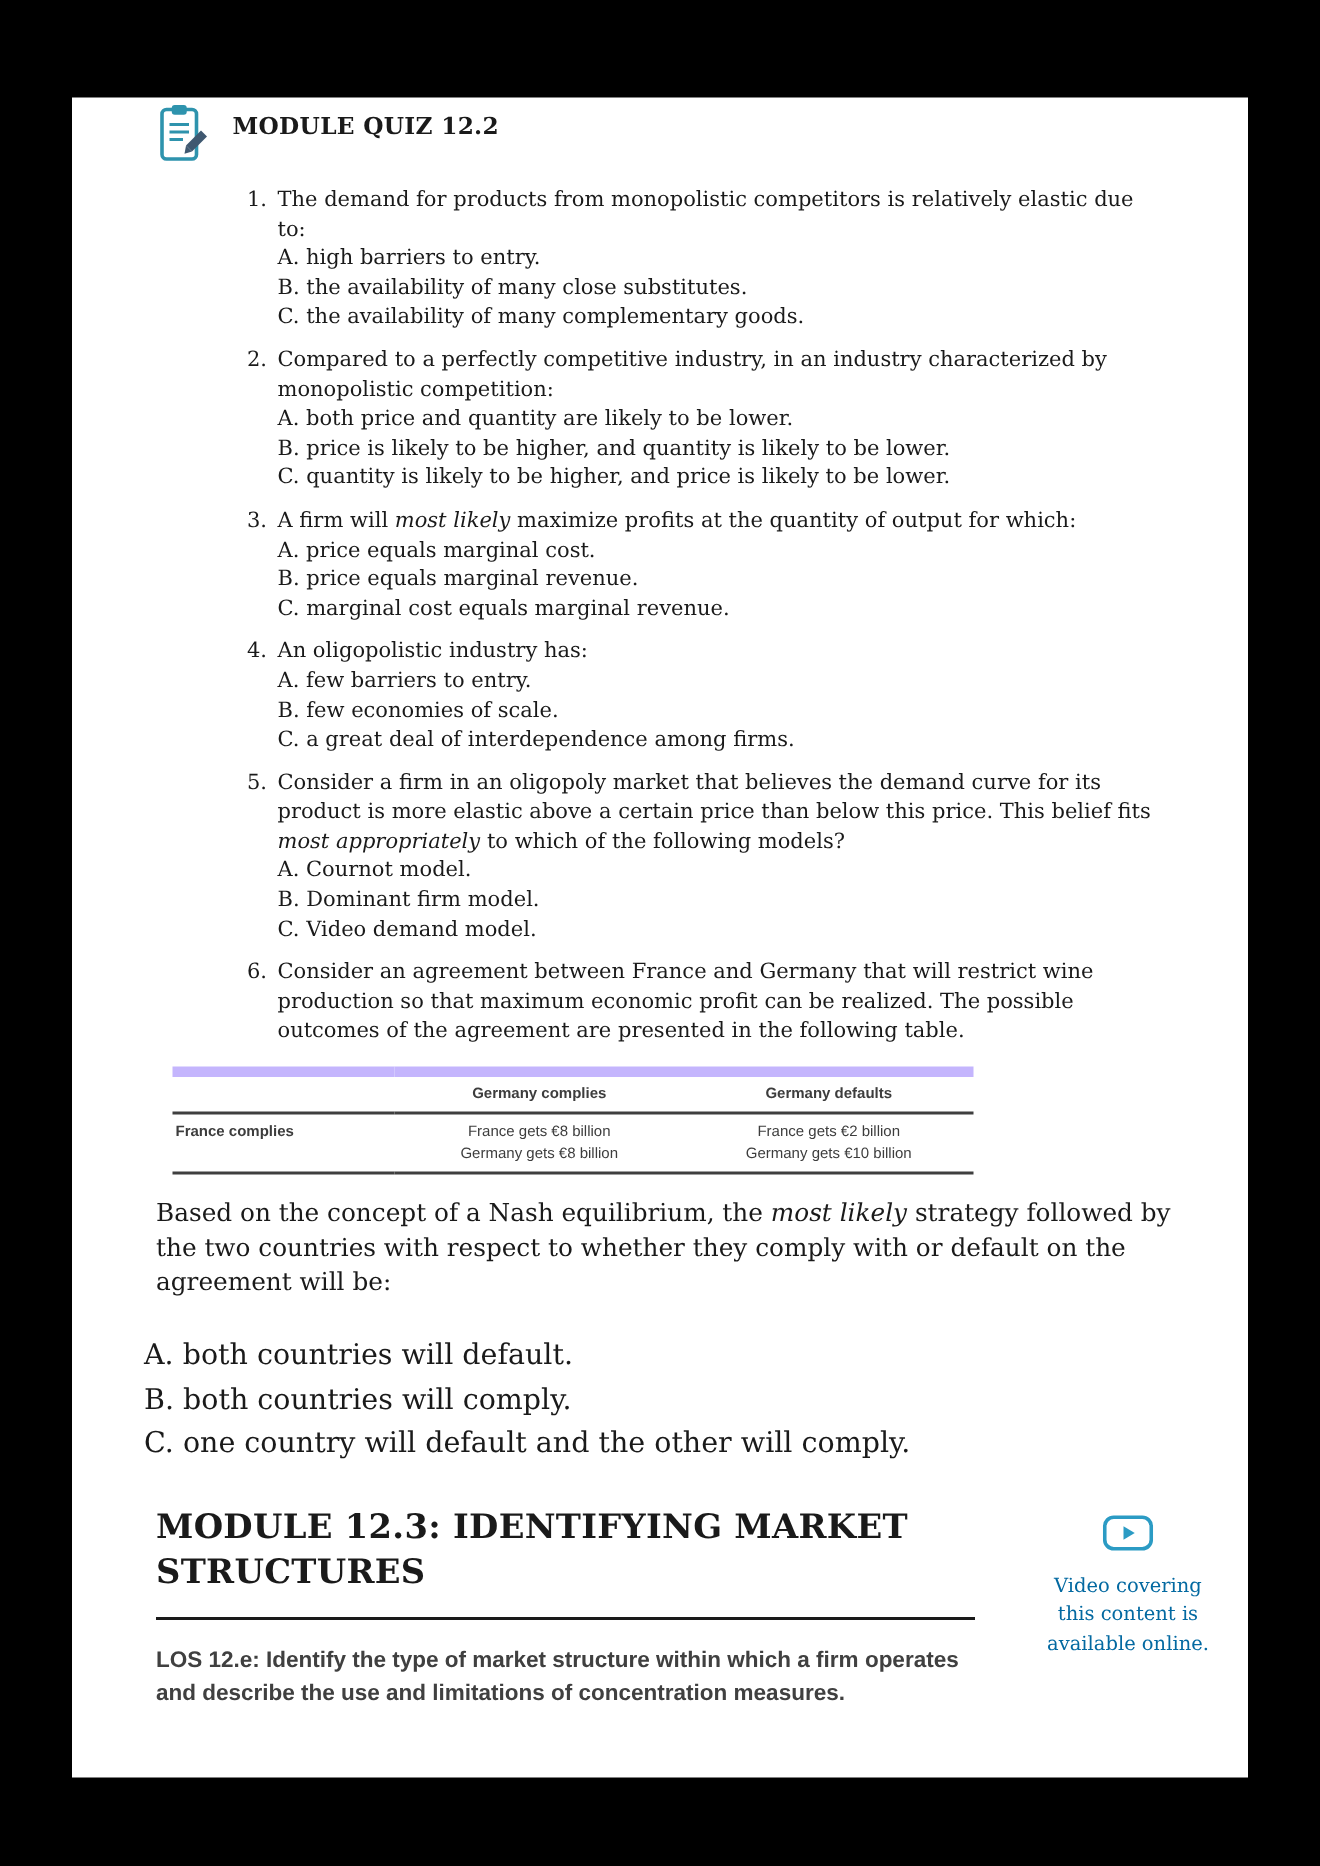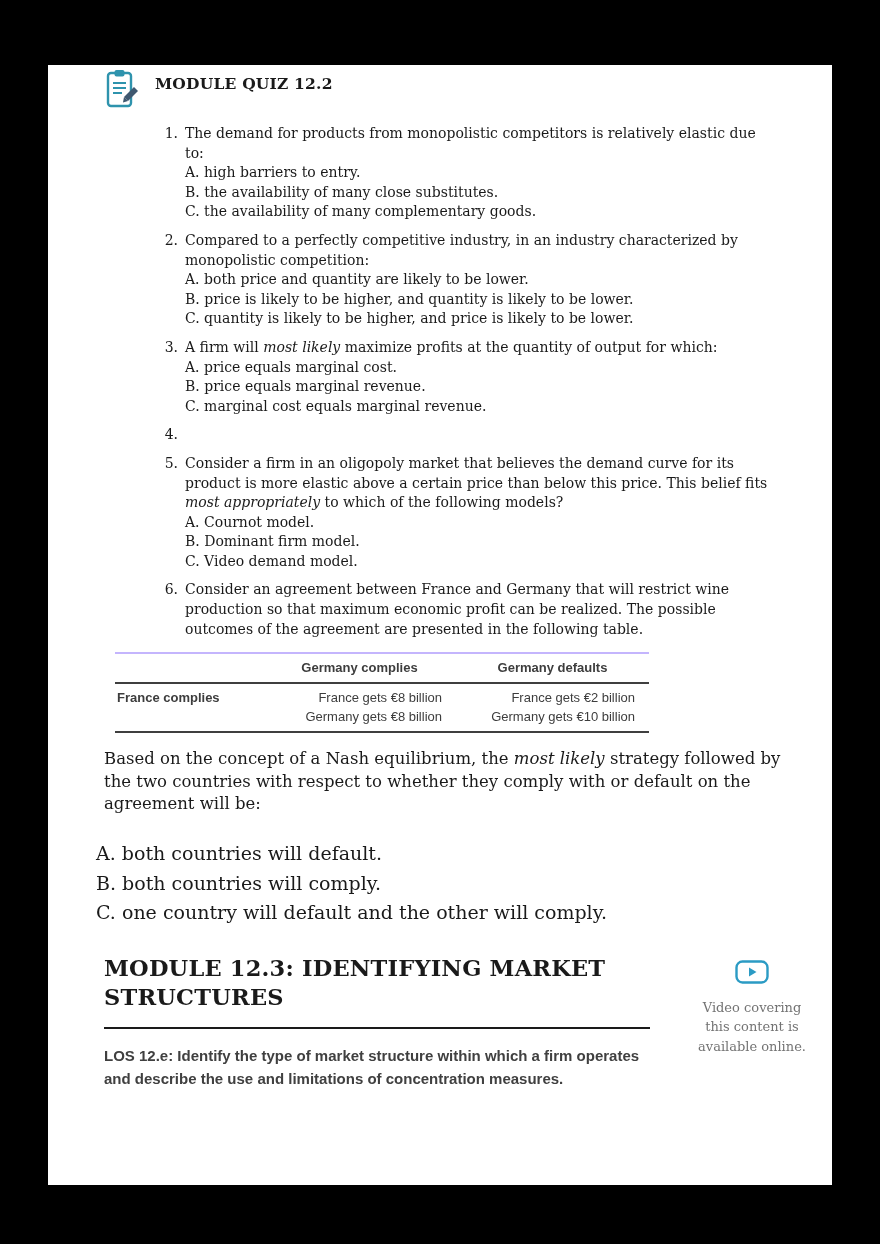--- a/index.html
+++ b/index.html
@@ -19,48 +19,48 @@
   
   .questions{margin:12px 0 0 110px;}
   .question{display:flex;margin-bottom:9px;font-size:14px;line-height:1.4;}
   .qnum{flex:none;width:20px;text-align:right;margin-right:7px;}
   .qbody{max-width:585px;}
   .stem{}
   .choice{}
   
   .payoff{
     border-collapse:collapse;margin:13px 0 8px 67px;
-    font-family:"Liberation Sans", sans-serif;font-size:13px;line-height:1.5;
-    color:#3d3d3d;border-top:2px solid #c4b5fd;border-bottom:2px solid #3f3f3f;
+    font-family:"Liberation Sans", sans-serif;font-size:10px;line-height:1.5;
+    color:#3d3d3d;border-top:7px solid #c4b5fd;border-bottom:2px solid #3f3f3f;
   }
   .payoff thead tr{border-bottom:2px solid #3f3f3f;}
   .payoff th{font-weight:700;padding:4px 10px;text-align:center;}
   .payoff th.corner{width:128px;}
   .payoff th.rowlabel{text-align:left;vertical-align:top;padding:4px 8px 4px 2px;white-space:nowrap;}
   .payoff tbody tr + tr{border-top:1px solid #9b9b9b;}
-  .payoff td{padding:4px 14px;text-align:right;vertical-align:top;min-width:165px;}
+  .payoff td{padding:4px 14px;text-align:center;vertical-align:top;min-width:165px;}
   
   .nash-prompt{margin:15px 0 0 56px;width:695px;font-size:16.5px;line-height:1.38;}
   .final-choices{margin:23px 0 0 48px;font-size:19px;line-height:1.5;}
   .final-choice{margin-bottom:1px;}
   
   .section-row{display:flex;margin:27px 0 0 56px;}
   .section-left{width:560px;}
   .section-heading{font-size:22.5px;font-weight:700;line-height:1.33;margin:0;letter-spacing:.2px;}
   .heading-rule{border:none;border-top:2px solid #1a1a1a;width:546px;margin:14px 0 0 0;}
   .los-text{
     margin:16px 0 0 0;width:555px;
     font-family:"Liberation Sans", sans-serif;font-weight:700;
     font-size:15px;line-height:1.5;color:#404040;
   }
   .video-col{width:160px;margin-left:8px;display:flex;flex-direction:column;align-items:center;}
   .video-button{margin-top:6px;width:34px;height:24px;cursor:pointer;background:none;border:none;padding:0;}
   .video-note{
     margin-top:14px;width:112px;text-align:center;
-    font-size:13px;line-height:1.5;color:#737373;
+    font-size:13px;line-height:1.5;color:#0369a1;
   }
   em{font-style:italic;}
 </style>
 </head>
 <body>
 
 <div class="page">
 
   <div class="quiz-header">
     <span class="clip-icon">
@@ -100,20 +100,26 @@
         <div class="qnum">3.</div>
         <div class="qbody">
           <div class="stem">A firm will <em>most likely</em> maximize profits at the quantity of output for which:</div>
           <div class="choice">A. price equals marginal cost.</div>
           <div class="choice">B. price equals marginal revenue.</div>
           <div class="choice">C. marginal cost equals marginal revenue.</div>
         </div>
       </div>
       <div class="question">
         <div class="qnum">4.</div>
+        <div class="qbody">
+          <div class="stem">An oligopolistic industry has:</div>
+          <div class="choice">A. few barriers to entry.</div>
+          <div class="choice">B. few economies of scale.</div>
+          <div class="choice">C. a great deal of interdependence among firms.</div>
+        </div>
       </div>
       <div class="question">
         <div class="qnum">5.</div>
         <div class="qbody">
           <div class="stem">Consider a firm in an oligopoly market that believes the demand curve for its product is more elastic above a certain price than below this price. This belief fits <em>most appropriately</em> to which of the following models?</div>
           <div class="choice">A. Cournot model.</div>
           <div class="choice">B. Dominant firm model.</div>
           <div class="choice">C. Video demand model.</div>
         </div>
       </div>

